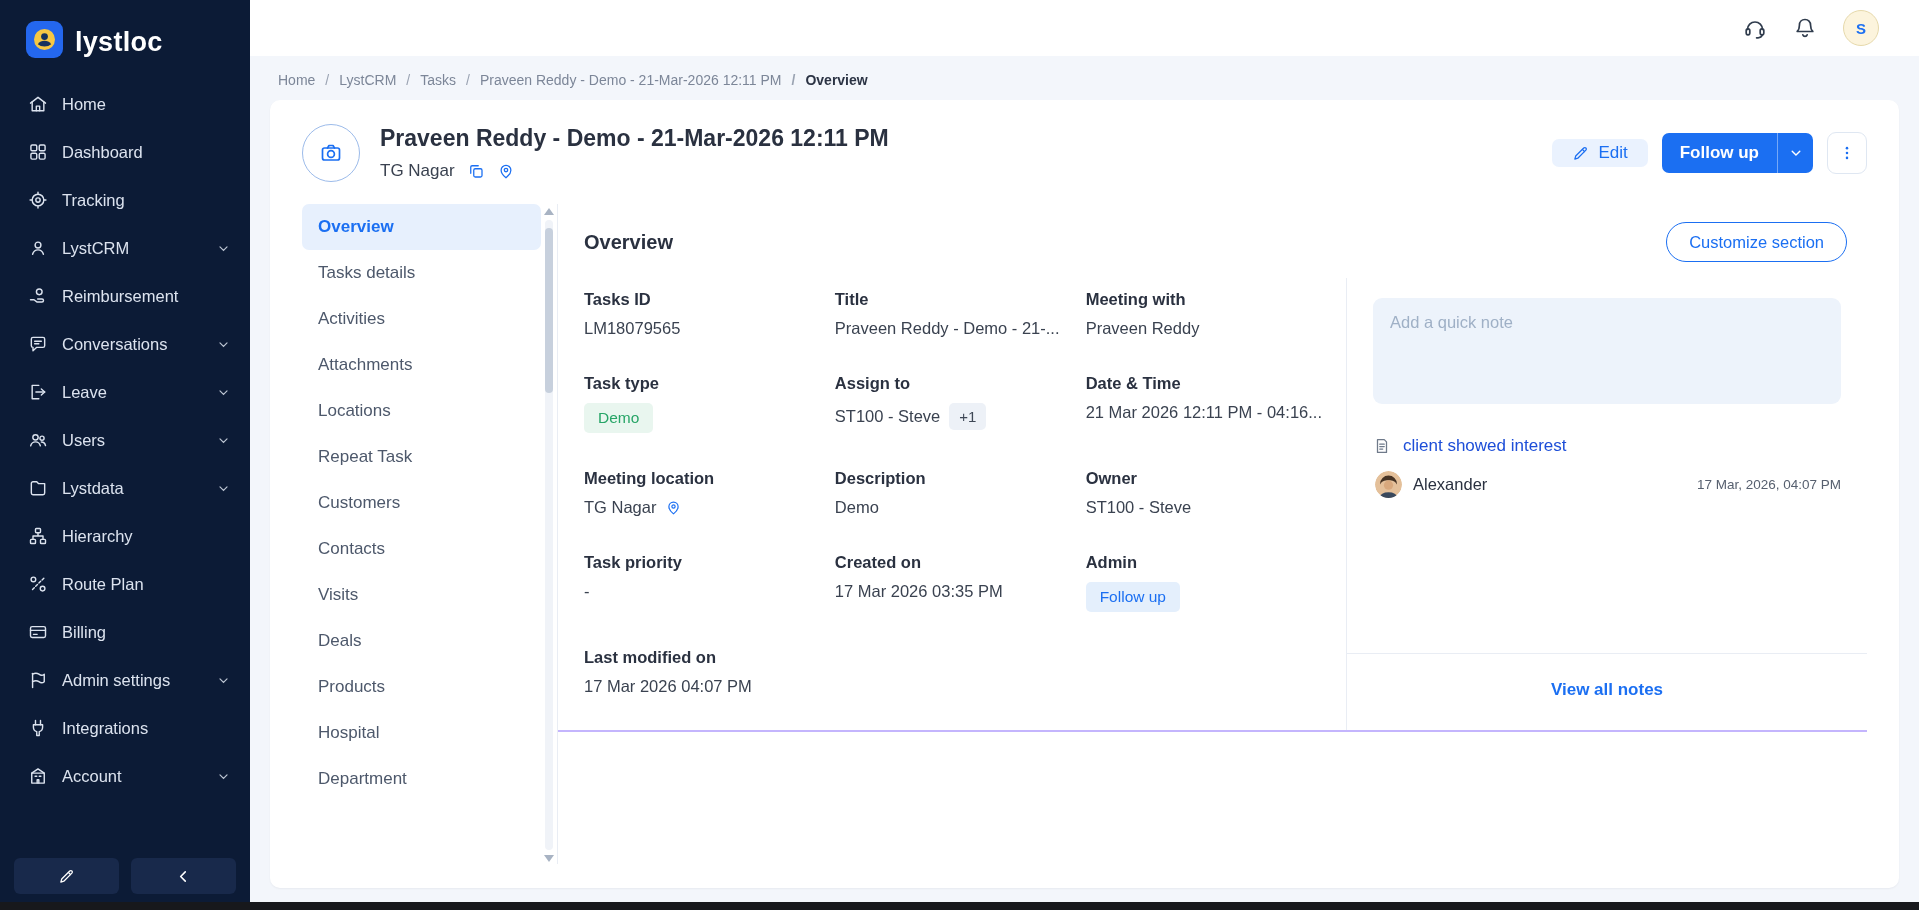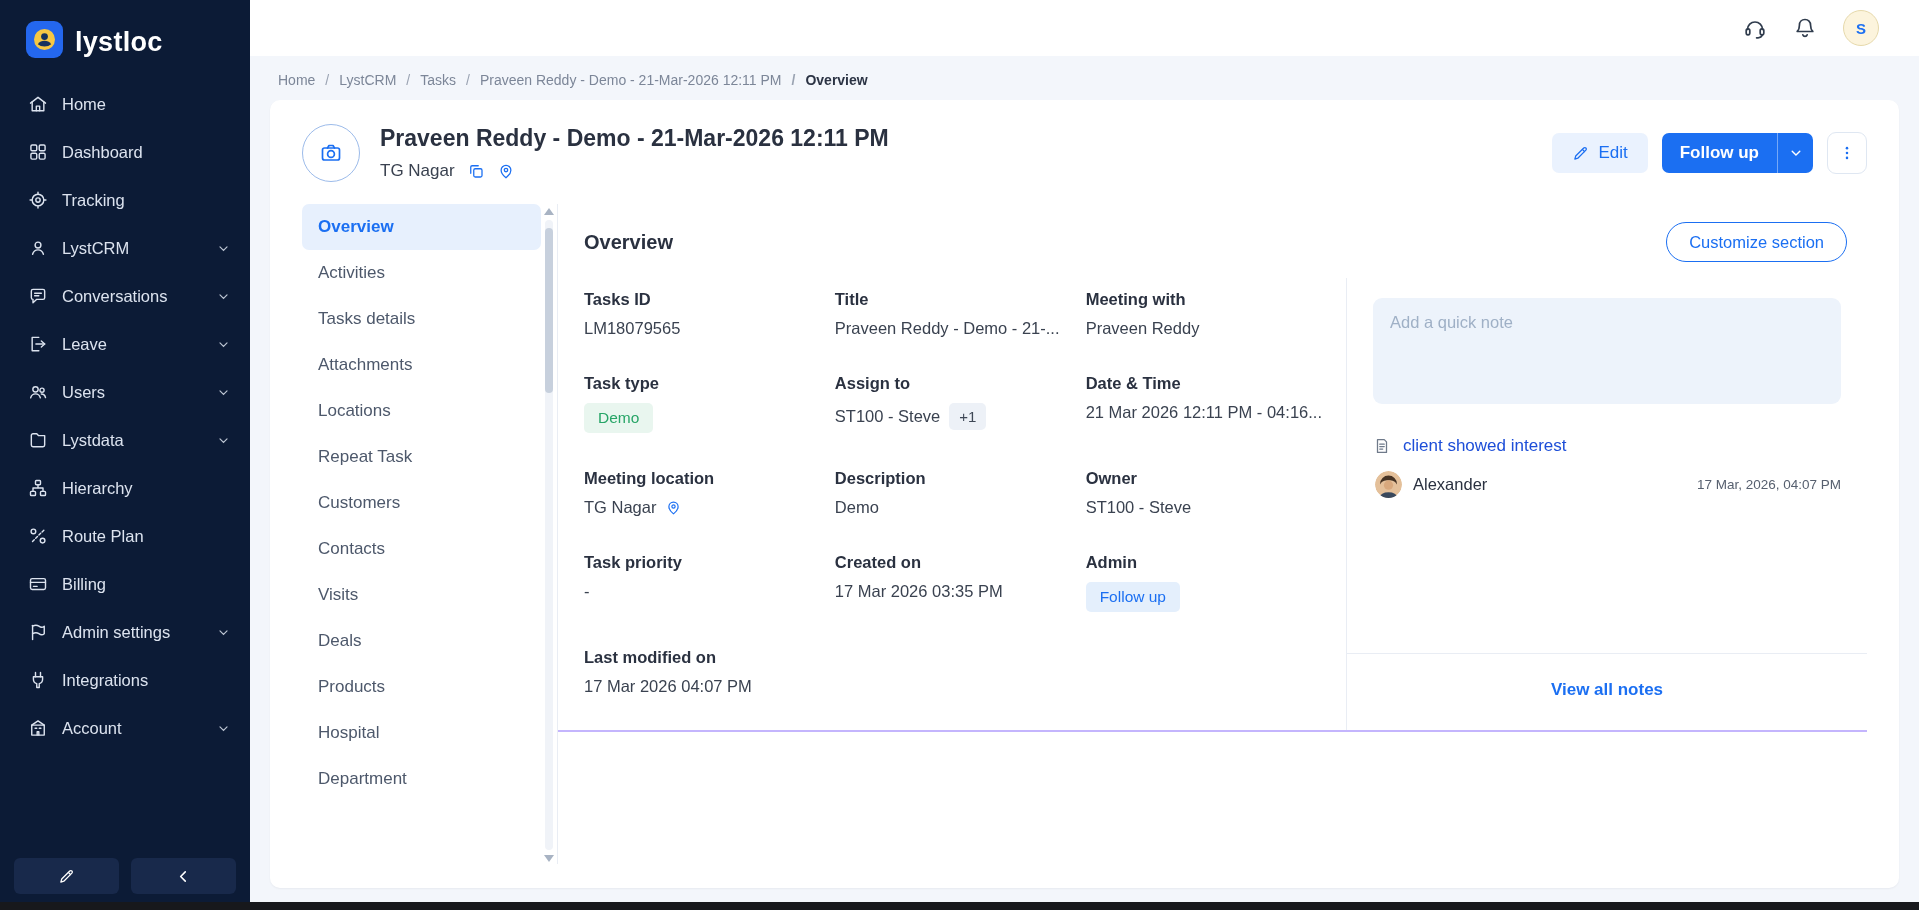--- a/index.html
+++ b/index.html
@@ -40,21 +40,21 @@
   
   .card-header { display:flex; align-items:center; padding:24px 32px 16px; flex-shrink:0; }
   .avatar-ring { width:58px; height:58px; border-radius:50%; border:1.6px solid #9cbbea; display:flex; align-items:center; justify-content:center; color:#1b6ff2; margin-right:20px; flex-shrink:0; cursor:pointer; }
   .avatar-ring svg { width:24px; height:24px; }
   .title-block { min-width:0; }
   .page-title { font-size:23px; font-weight:700; color:#2a3140; margin-bottom:9px; }
   .subtitle-row { display:flex; align-items:center; gap:12px; font-size:17px; color:#3a4250; }
   .mini-icon { background:none; border:none; color:#1b6ff2; display:flex; padding:0; }
   .mini-icon svg { width:18px; height:18px; }
   .header-actions { margin-left:auto; display:flex; align-items:center; gap:14px; }
-  .edit-btn { display:flex; align-items:center; gap:9px; background:#eaf2fe; color:#1b6ff2; border:none; border-radius:7px; padding:0 20px; height:40px; font-size:17px; }
+  .edit-btn { display:flex; align-items:center; gap:9px; background:#eaf2fe; color:#1b6ff2; border:none; border-radius:7px; padding:0 20px; height:28px; font-size:17px; }
   .edit-btn svg { width:17px; height:17px; }
   .fu-group { display:flex; height:40px; }
   .fu-main { background:#1b6ff2; color:#fff; border:none; border-radius:7px 0 0 7px; padding:0 18px; font-size:17px; font-weight:600; }
   .fu-caret { background:#1b6ff2; color:#fff; border:none; border-left:1px solid rgba(255,255,255,.4); border-radius:0 7px 7px 0; width:36px; display:flex; align-items:center; justify-content:center; }
   .fu-caret svg { width:14px; height:14px; }
   .more-btn { width:40px; height:42px; background:#fff; border:1px solid #dfe7f2; border-radius:9px; color:#1b6ff2; display:flex; align-items:center; justify-content:center; }
   .more-btn svg { width:18px; height:18px; }
 
   
   .card-body { flex:1; display:flex; padding:6px 32px 24px; min-height:0; }
@@ -154,20 +154,29 @@
             <circle cx="12" cy="8.4" r="3.5"></circle>
             <path d="M5.5 19.5 c1-3.6 3.4-5.3 6.5-5.3 s5.5 1.7 6.5 5.3"></path>
           </svg>
         </span>
       <span class="nv-label">LystCRM</span>
       <span class="nv-chev">
           <svg viewBox="0 0 24 24" fill="none" stroke="currentColor" stroke-width="2.2" stroke-linecap="round">
             <path d="M5.5 9 L12 15.5 L18.5 9"></path>
           </svg>
         </span>
+    </div>
+    <div class="nav-item">
+      <span class="nv-icon">
+          <svg viewBox="0 0 24 24" fill="none" stroke="currentColor" stroke-width="1.7" stroke-linecap="round" stroke-linejoin="round">
+            <circle cx="13.5" cy="7" r="3.4"></circle>
+            <path d="M3 16.5 h4.2 l3.4 2.6 h6.2 a1.8 1.8 0 0 0 0-3.6 h-5.2"></path>
+          </svg>
+        </span>
+      <span class="nv-label">Reimbursement</span>
     </div>
     <div class="nav-item">
       <span class="nv-icon">
           <svg viewBox="0 0 24 24" fill="none" stroke="currentColor" stroke-width="1.7" stroke-linecap="round" stroke-linejoin="round">
             <path d="M4 6 a2 2 0 0 1 2-2 h12 a2 2 0 0 1 2 2 v8 a2 2 0 0 1-2 2 h-7.5 L6 20 v-4 H6 a2 2 0 0 1-2-2 Z"></path>
             <path d="M8 8.7 h8 M8 11.7 h5"></path>
           </svg>
         </span>
       <span class="nv-label">Conversations</span>
       <span class="nv-chev">
@@ -387,22 +396,22 @@
               </svg>
           </button>
         </div>
       </div>
 
       <div class="card-body">
 
         <div class="tabs-col">
           <div class="tabs-list">
             <div class="tab-item active">Overview</div>
+            <div class="tab-item">Tasks details</div>
             <div class="tab-item">Activities</div>
-            <div class="tab-item">Tasks details</div>
             <div class="tab-item">Attachments</div>
             <div class="tab-item">Locations</div>
             <div class="tab-item">Repeat Task</div>
             <div class="tab-item">Customers</div>
             <div class="tab-item">Contacts</div>
             <div class="tab-item">Visits</div>
             <div class="tab-item">Deals</div>
             <div class="tab-item">Products</div>
             <div class="tab-item">Hospital</div>
             <div class="tab-item">Department</div>

